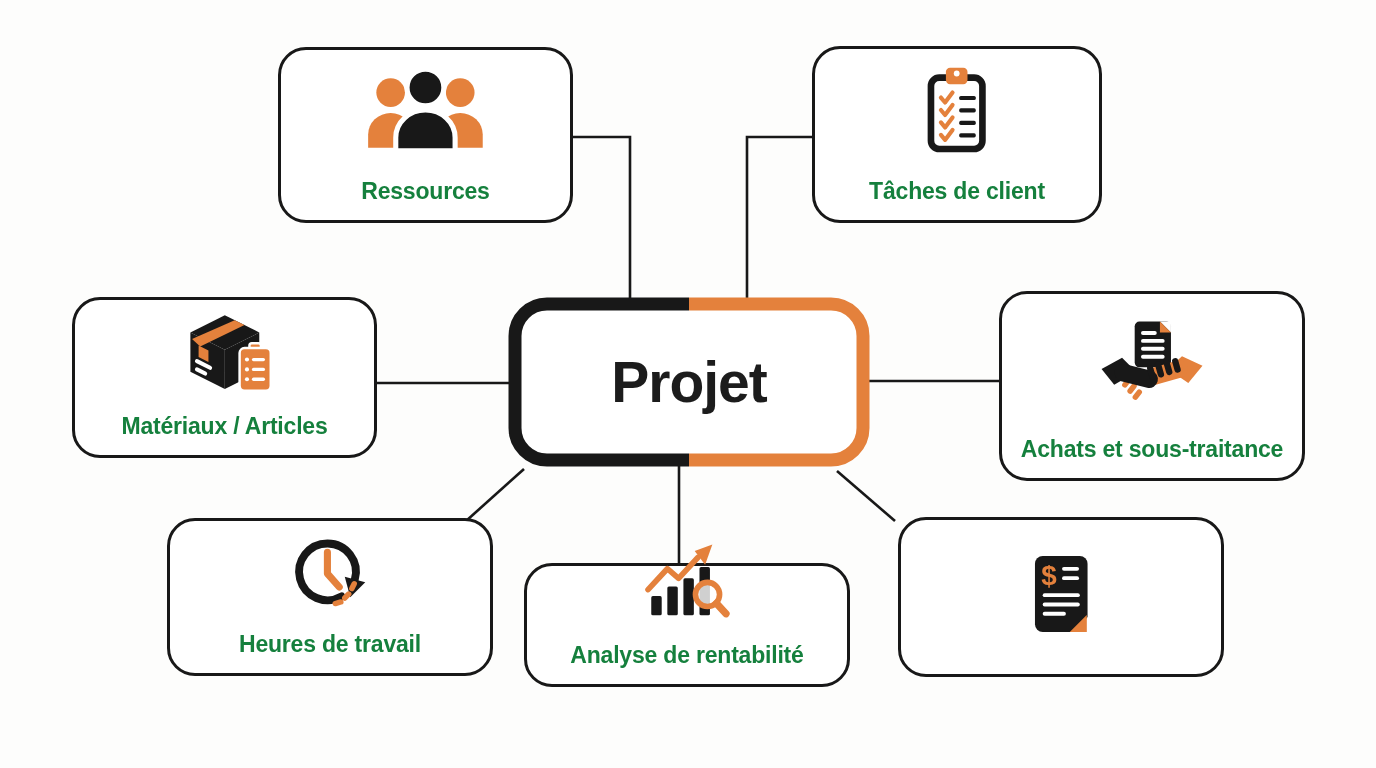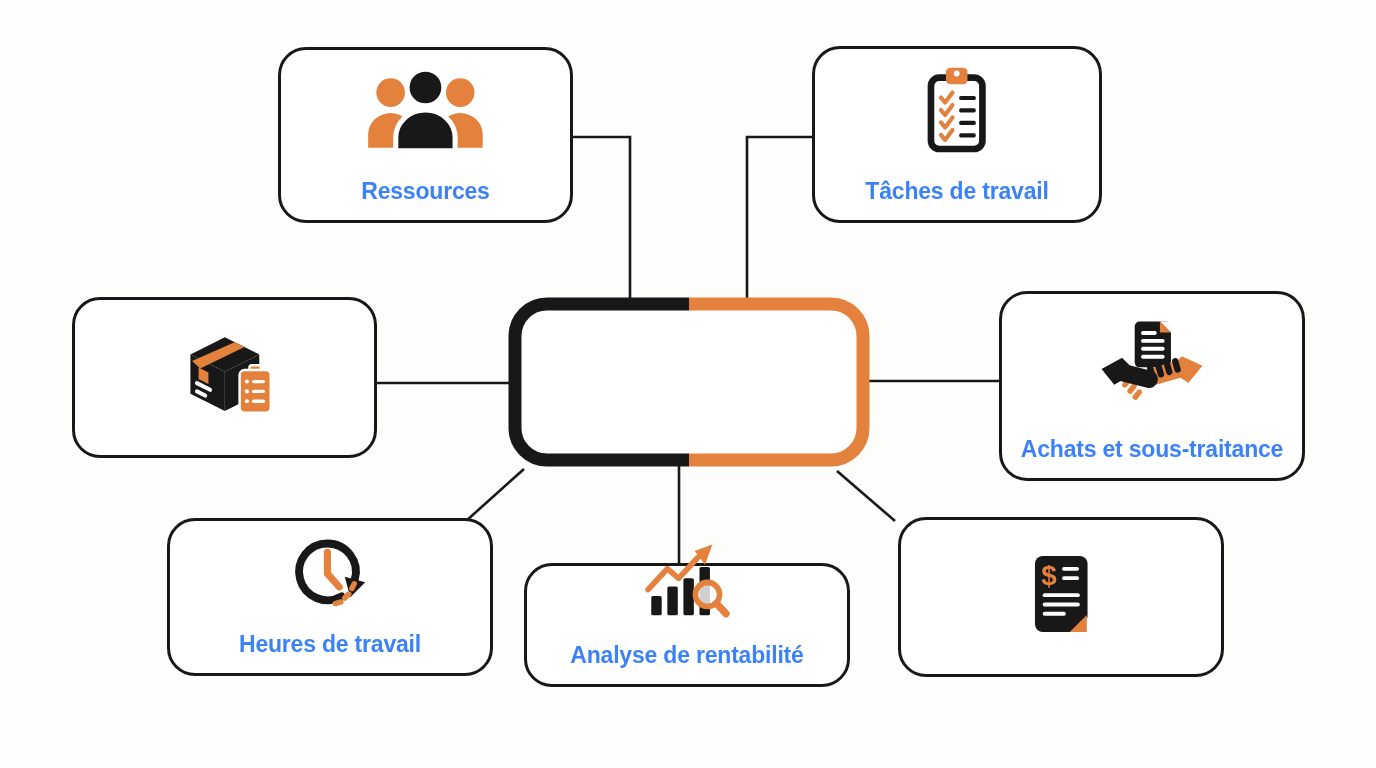--- a/index.html
+++ b/index.html
@@ -15,21 +15,21 @@
   .node{
     position:absolute;z-index:1;background:var(--box_fill);
     border:3px solid var(--ink);border-radius:28px;
     display:flex;flex-direction:column;align-items:center;justify-content:flex-end;
     padding-bottom:16px;
   }
   .icon{flex:1;display:flex;align-items:center;justify-content:center;padding-top:10px;}
   .icon svg{height:88px;width:auto;display:block;}
   .node.short .icon svg{height:82px;}
   .label{
-    font-weight:700;font-size:23px;letter-spacing:-0.2px;color:#3b82f6;
+    font-weight:700;font-size:23px;letter-spacing:-0.2px;color:#15803d;
     white-space:nowrap;line-height:1.1;margin-top:18px;
   }
 
   .center{position:absolute;z-index:2;display:flex;align-items:center;justify-content:center;}
   .center svg.border{position:absolute;inset:0;width:100%;height:100%;}
   .center-label{
     position:relative;font-weight:700;font-size:57px;letter-spacing:-1px;color:#1c1c1c;
   }
 
   
@@ -82,21 +82,21 @@
         <path class="nf so" style="stroke-width:5;stroke-linecap:round;stroke-linejoin:round" d="M24,38 l5,6 l9,-12"></path>
         <rect class="fk" x="46" y="36" width="20" height="5" rx="2"></rect>
         <path class="nf so" style="stroke-width:5;stroke-linecap:round;stroke-linejoin:round" d="M24,53 l5,6 l9,-12"></path>
         <rect class="fk" x="46" y="51" width="20" height="5" rx="2"></rect>
         <path class="nf so" style="stroke-width:5;stroke-linecap:round;stroke-linejoin:round" d="M24,68 l5,6 l9,-12"></path>
         <rect class="fk" x="46" y="66" width="20" height="5" rx="2"></rect>
         <path class="nf so" style="stroke-width:5;stroke-linecap:round;stroke-linejoin:round" d="M24,83 l5,6 l9,-12"></path>
         <rect class="fk" x="46" y="81" width="20" height="5" rx="2"></rect>
       </svg>
     </div>
-    <div class="label">Tâches de travail</div>
+    <div class="label">Tâches de client</div>
   </div>
 
   <div class="node short" style="left:72px;top:297px;width:305px;height:161px">
     <div class="icon">
       <svg viewBox="0 0 124 100">
         <polygon class="fk" points="62,4 104,25 62,46 20,25"></polygon>
         <polygon class="fk" points="20,25 62,46 62,94 20,73"></polygon>
         <polygon class="fk" points="62,46 104,25 104,73 62,94"></polygon>
         <polygon class="fo" points="74,10 86,16 32,42 22,33"></polygon>
         <polygon class="fo" points="30,41 42,47 42,61 30,55"></polygon>
@@ -104,35 +104,37 @@
         <rect class="fo sw" style="stroke-width:3" x="92" y="38" width="14" height="12" rx="3"></rect>
         <rect class="fo sw" style="stroke-width:3" x="80" y="44" width="38" height="52" rx="6"></rect>
         <circle class="fw" cx="89" cy="58" r="2.5"></circle>
           <rect class="fw" x="95" y="56" width="16" height="4" rx="2"></rect>
         <circle class="fw" cx="89" cy="70" r="2.5"></circle>
           <rect class="fw" x="95" y="68" width="16" height="4" rx="2"></rect>
         <circle class="fw" cx="89" cy="82" r="2.5"></circle>
           <rect class="fw" x="95" y="80" width="16" height="4" rx="2"></rect>
       </svg>
     </div>
+    <div class="label">Matériaux / Articles</div>
   </div>
 
   <div class="center" style="left:508px;top:297px;width:362px;height:170px">
     <svg class="border" viewBox="0 0 362 170">
       <defs>
         <clipPath id="clipL">
             <rect x="0" y="0" width="181" height="170"></rect>
           </clipPath>
         <clipPath id="clipR">
             <rect x="181" y="0" width="181" height="170"></rect>
           </clipPath>
       </defs>
       <rect class="cb" style="stroke:var(--ink)" x="7" y="7" width="348" height="156" rx="32" clip-path="url(#clipL)"></rect>
       <rect class="cb" style="stroke:var(--orange)" x="7" y="7" width="348" height="156" rx="32" clip-path="url(#clipR)"></rect>
     </svg>
+    <div class="center-label">Projet</div>
   </div>
 
   <div class="node short" style="left:999px;top:291px;width:306px;height:190px">
     <div class="icon">
       <svg viewBox="0 0 132 104">
         <rect class="fk" x="44" y="2" width="46" height="58" rx="6"></rect>
         <polygon class="fw" points="76,2 90,2 90,16"></polygon>
         <polygon class="fo" points="76,2 90,16 76,16"></polygon>
         <rect class="fw" x="52" y="14" width="20" height="5" rx="2.5"></rect>
         <rect class="fw" x="52" y="24" width="30" height="5" rx="2.5"></rect>

